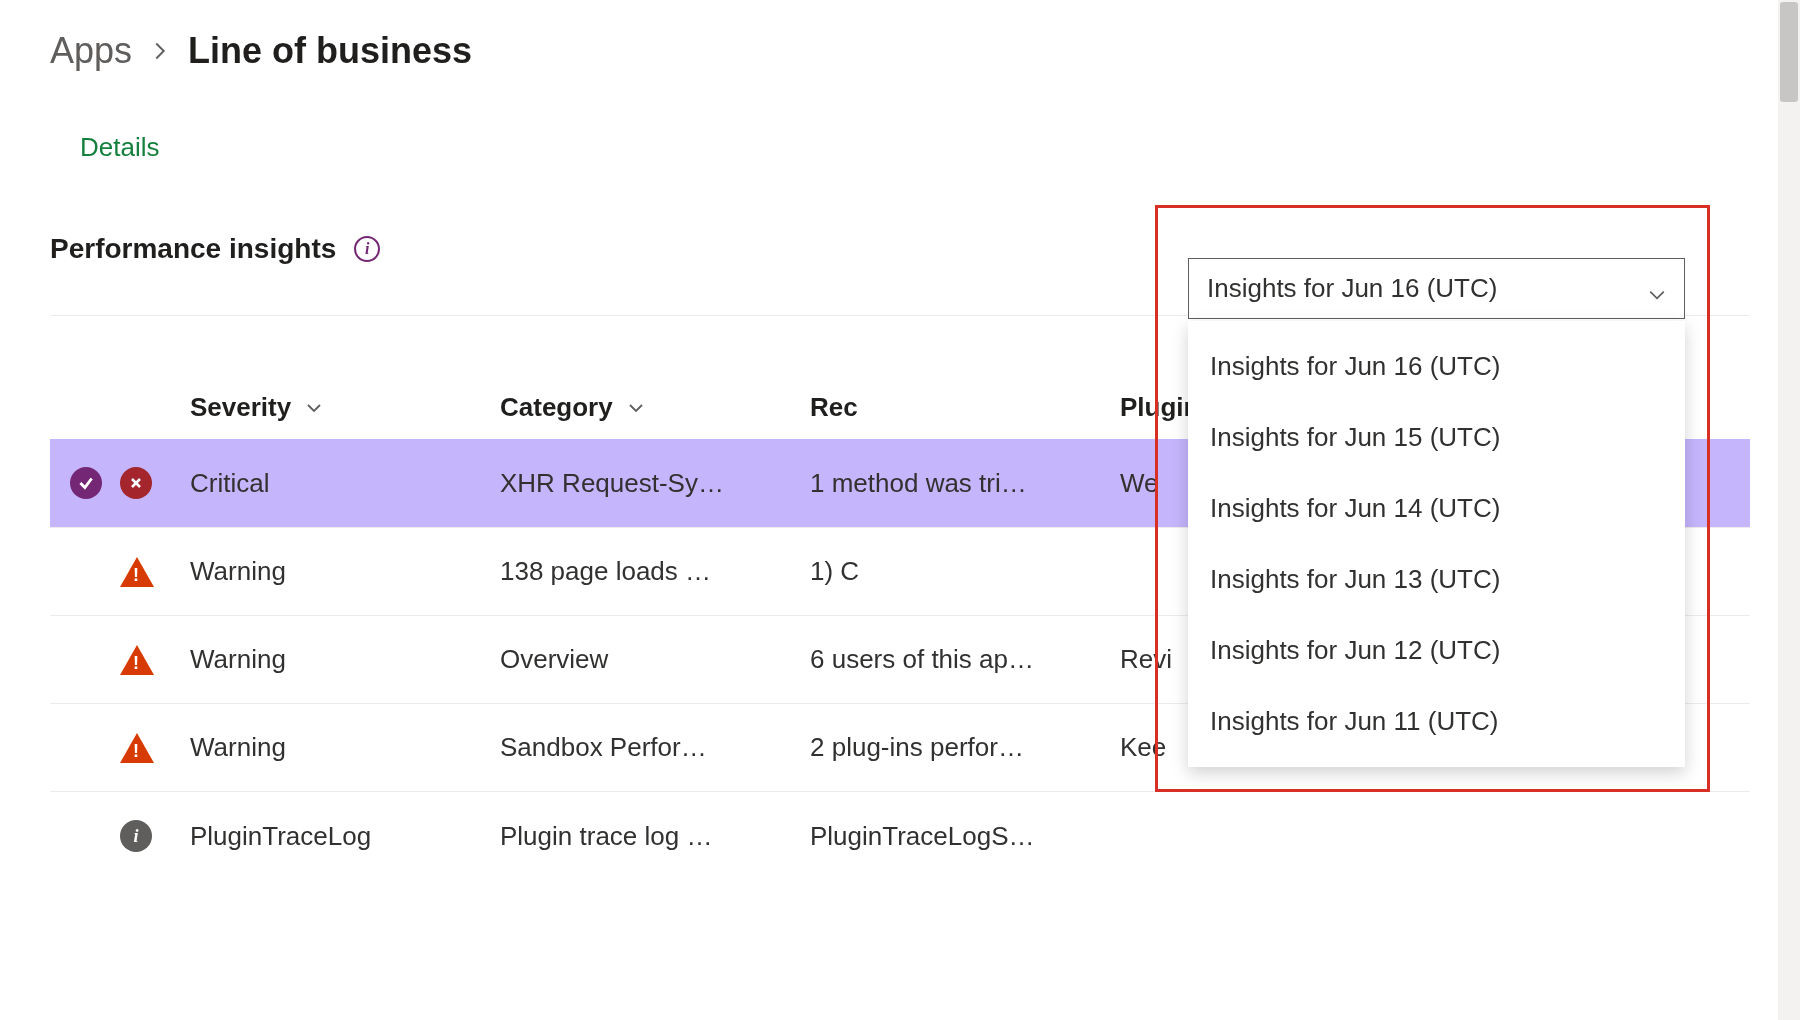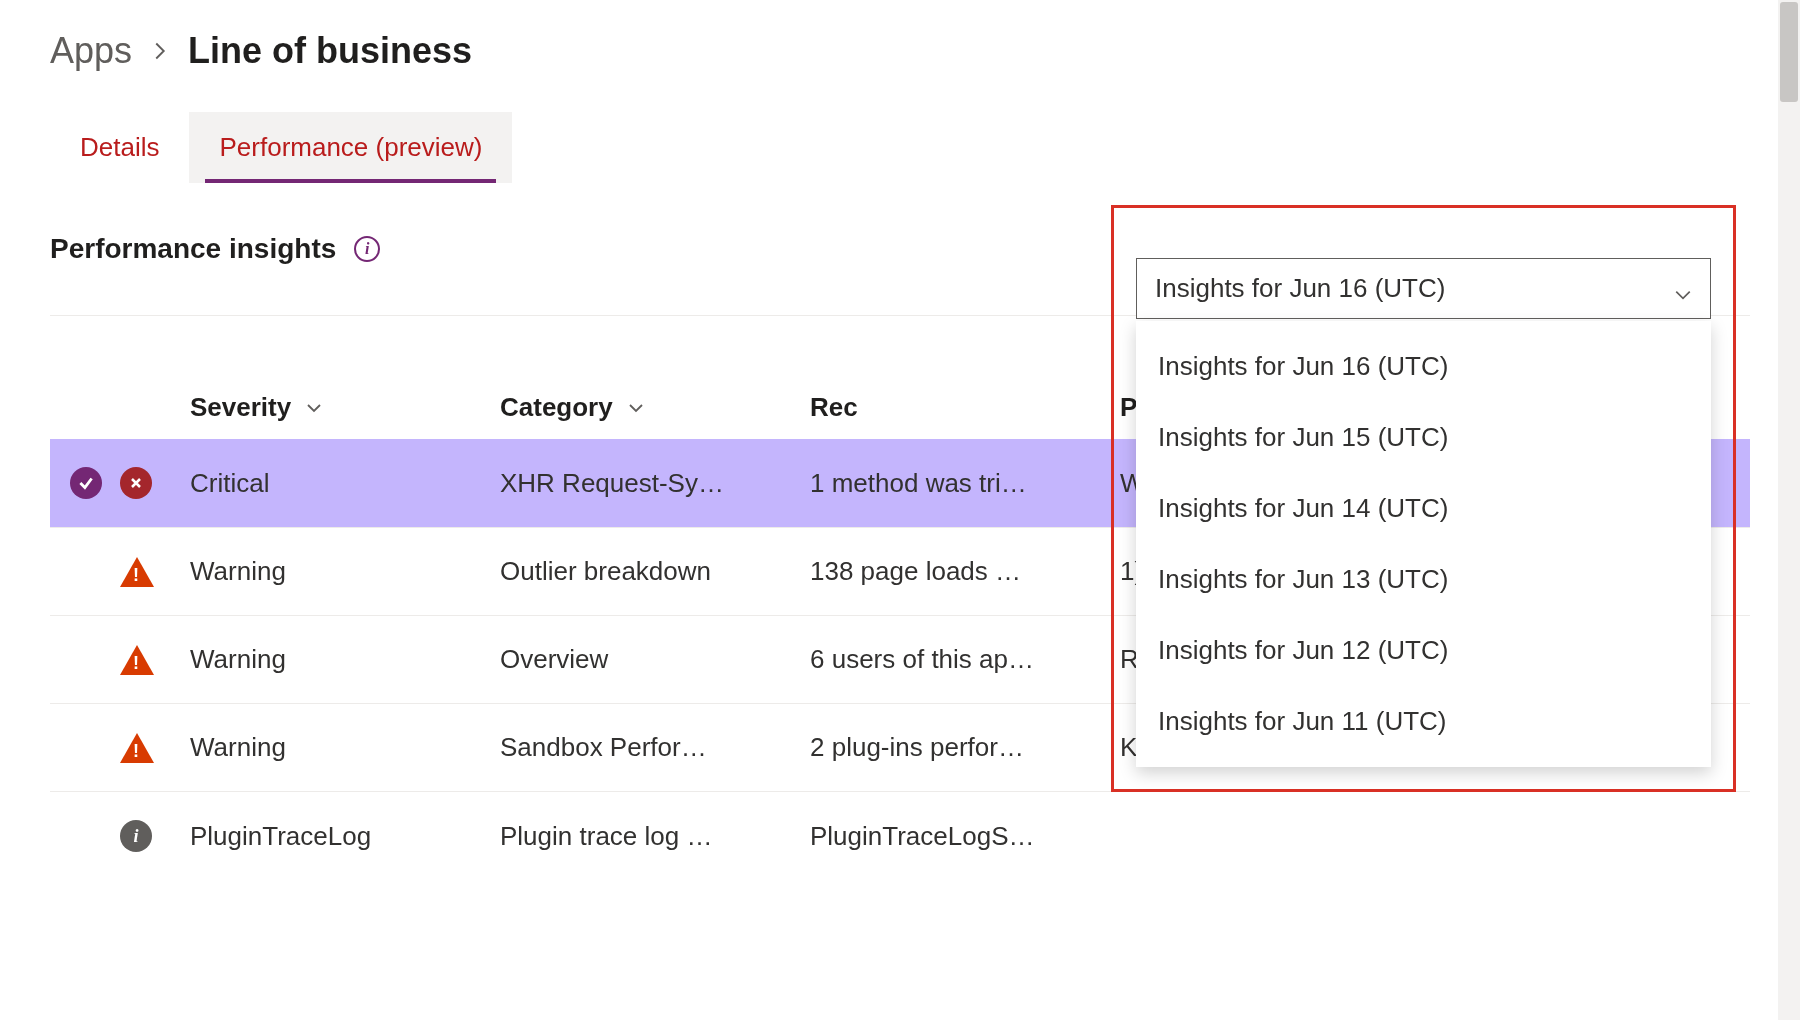--- a/index.html
+++ b/index.html
@@ -41,21 +41,21 @@
       color: #201f1e;
     }
     .tabs {
       display: flex;
       gap: 0;
       margin-bottom: 50px;
     }
     .tab {
       padding: 20px 30px;
       font-size: 26px;
-      color: #b91c1c;
+      color: #15803d;
       cursor: pointer;
       position: relative;
       background: transparent;
       text-align: right;
     }
     .tab.active {
       background: #f3f2f1;
       font-weight: 400;
     }
     .tab.active::after {
@@ -93,25 +93,25 @@
       align-items: center;
       justify-content: center;
       color: #742774;
       font-size: 16px;
       font-weight: 600;
       font-style: italic;
       font-family: Georgia, serif;
     }
     .dropdown-container {
       position: absolute;
-      right: 14px;
+      right: 40px;
       top: -28px;
-      width: 625px;
+      width: 555px;
       border: 3px solid #d93025;
-      padding: 50px 22px 22px 22px;
+      padding: 50px 22px 22px 30px;
       box-sizing: border-box;
     }
     .dropdown-select {
       border: 1px solid #605e5c;
       padding: 14px 18px;
       display: flex;
       align-items: center;
       justify-content: space-between;
       font-size: 26px;
       color: #323130;
@@ -273,21 +273,20 @@
     <span class="breadcrumb-sep">
       <svg viewBox="0 0 16 16" width="20" height="20">
           <path d="M5 2 L11 8 L5 14" stroke="#605e5c" stroke-width="1.5" fill="none"></path>
         </svg>
     </span>
     <span class="breadcrumb-current">Line of business</span>
   </div>
 
   <div class="tabs">
     <div class="tab">Details</div>
-    <div class="tab active">Performance (preview)</div>
   </div>
 
   <div class="section-header">
     <div class="section-title-wrap">
       <span class="section-title">Performance insights</span>
       <span class="info-icon">i</span>
     </div>
 
     <div class="dropdown-container">
       <div class="dropdown-select">
@@ -358,21 +357,20 @@
       <div class="col-insight cell-text">1 method was tri…</div>
       <div class="col-rec cell-text">We</div>
     </div>
 
     <div class="table-row">
       <div class="col-checkbox"></div>
       <div class="col-icon">
           <span class="sev-warning"></span>
         </div>
       <div class="col-severity cell-text">Warning</div>
-      <div class="col-category cell-text">Outlier breakdown</div>
       <div class="col-insight cell-text">138 page loads …</div>
       <div class="col-rec cell-text">1) C</div>
     </div>
 
     <div class="table-row">
       <div class="col-checkbox"></div>
       <div class="col-icon">
           <span class="sev-warning"></span>
         </div>
       <div class="col-severity cell-text">Warning</div>

